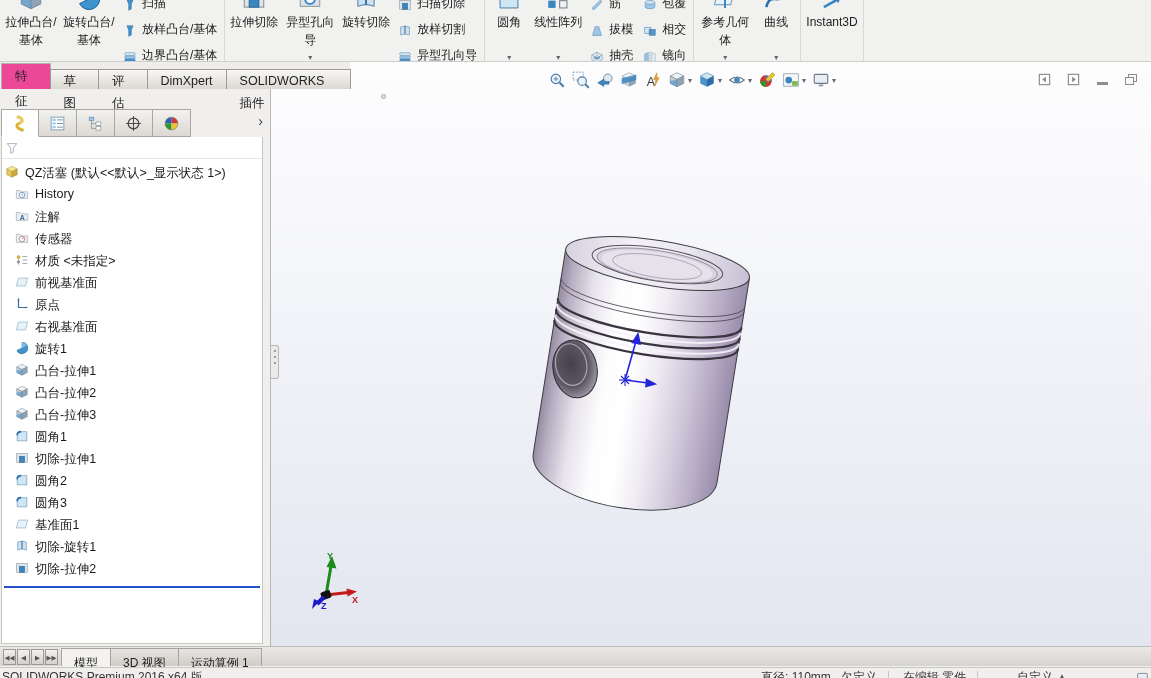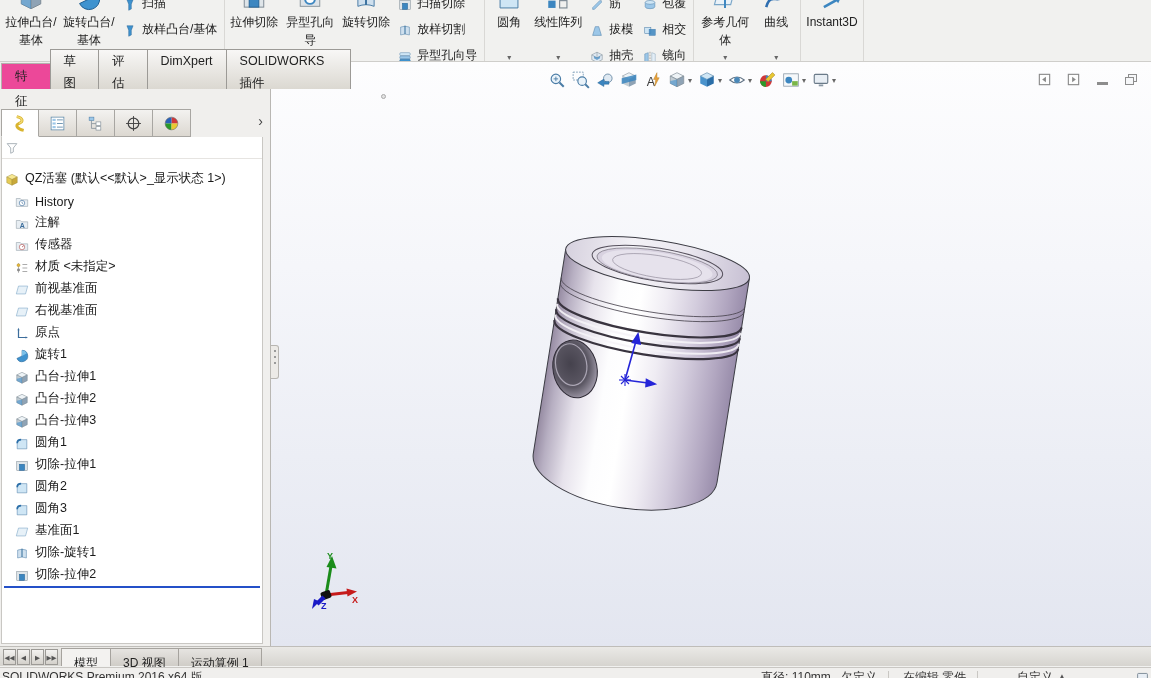--- a/index.html
+++ b/index.html
@@ -19,21 +19,21 @@
   .rb-big .lbl{margin-top:1px;text-align:center;line-height:18px;font-size:12px;color:#222}
   .caret{color:#666;font-size:8px;line-height:9px}
   .rb-big .caret{margin-top:auto}
   .rb-stack{display:flex;flex-direction:column}
   .rb-srow{display:flex;align-items:flex-end;height:26px;padding:0 5px;white-space:nowrap}
   .rb-srow .ic{width:14px;height:14px;margin-right:5px;flex:none}
 
   
   .cmdtabs{position:absolute;left:0;top:62px;height:27px;width:350px;background:#eeedeb;
            display:flex;align-items:flex-end;padding-left:1px;z-index:6}
-  .cmdtab{height:40px;padding:0 13px;line-height:22px;background:linear-gradient(#f8f7f6,#dbd8d1);
+  .cmdtab{height:20px;padding:0 13px;line-height:22px;background:linear-gradient(#f8f7f6,#dbd8d1);
           border:1px solid #9c9a96;border-bottom:none;margin-right:-1px;font-size:12.5px;color:#222}
   .cmdtab.active{background:#ec4899;border-color:#b3b1ad;height:26px;line-height:25px}
 
   
   .canvas{position:absolute;left:271px;top:62px;right:0;height:584px;
           background:linear-gradient(180deg,#fdfdfe 0%,#f5f6fa 35%,#e3e6f0 100%)}
   .hu-dot{position:absolute;left:110px;top:32px;width:5px;height:5px;border:1px solid #a9a9a9;
           border-radius:50%;background:#e3e3e3}
   .headsup{position:absolute;left:274px;top:8px;display:flex;align-items:center}
   .hu{display:flex;align-items:center;padding:1px 3px;border-radius:2px;cursor:default}
@@ -59,21 +59,21 @@
         background:linear-gradient(#f3f2f0,#dcd8d1);display:flex;align-items:center;justify-content:center;cursor:default}
   .ptab:first-child{border-left:1px solid #a8a6a2}
   .ptab.active{background:#fff;border-bottom-color:#fff}
   .ptab svg{width:17px;height:17px}
   .pchev{position:absolute;right:7px;top:24px;font-size:14px;color:#444;cursor:default}
   .pcontent{position:absolute;left:1px;top:48px;right:7px;bottom:2px;background:#fff;
             border:1px solid #c9c7c3;border-top:none;overflow:hidden}
   .filter-row{height:22px;border-bottom:1px solid #e6e4e1;display:flex;align-items:center;padding-left:3px}
   .filter-row svg{width:14px;height:14px}
   .tree{padding-top:6px}
-  .trow{display:flex;align-items:flex-end;height:22px;padding-left:13px;white-space:nowrap;cursor:default}
+  .trow{display:flex;align-items:flex-start;height:22px;padding-left:13px;white-space:nowrap;cursor:default}
   .trow.root{padding-left:3px}
   .trow .ic{width:14px;height:14px;margin-right:6px;flex:none}
   .trow .tl{font-size:12.5px}
   .rollback{border-top:2px solid #2450c8;margin:3px 2px 0 2px}
 
   
   .motion{position:absolute;left:0;top:646px;width:100%;height:20px;
           background:linear-gradient(#eae9e6,#d6d4cf);border-top:1px solid #bfbdb9;
           display:flex;align-items:flex-end}
   .mnav{display:flex;margin:0 3px 1px 3px;gap:1px}
@@ -716,29 +716,29 @@
             <span class="tl">材质 &lt;未指定&gt;</span>
           </div>
           <div class="trow">
             <svg class="ic" viewBox="0 0 16 16">
               <use href="#sym-plane" xlink:href="#sym-plane"></use>
             </svg>
             <span class="tl">前视基准面</span>
           </div>
           <div class="trow">
             <svg class="ic" viewBox="0 0 16 16">
+              <use href="#sym-origin" xlink:href="#sym-origin"></use>
+            </svg>
+            <span class="tl">原点</span>
+          </div>
+          <div class="trow">
+            <svg class="ic" viewBox="0 0 16 16">
               <use href="#sym-plane" xlink:href="#sym-plane"></use>
             </svg>
             <span class="tl">右视基准面</span>
-          </div>
-          <div class="trow">
-            <svg class="ic" viewBox="0 0 16 16">
-              <use href="#sym-origin" xlink:href="#sym-origin"></use>
-            </svg>
-            <span class="tl">原点</span>
           </div>
           <div class="trow">
             <svg class="ic" viewBox="0 0 16 16">
               <use href="#sym-revolve" xlink:href="#sym-revolve"></use>
             </svg>
             <span class="tl">旋转1</span>
           </div>
           <div class="trow">
             <svg class="ic" viewBox="0 0 16 16">
               <use href="#sym-cubegray" xlink:href="#sym-cubegray"></use>

